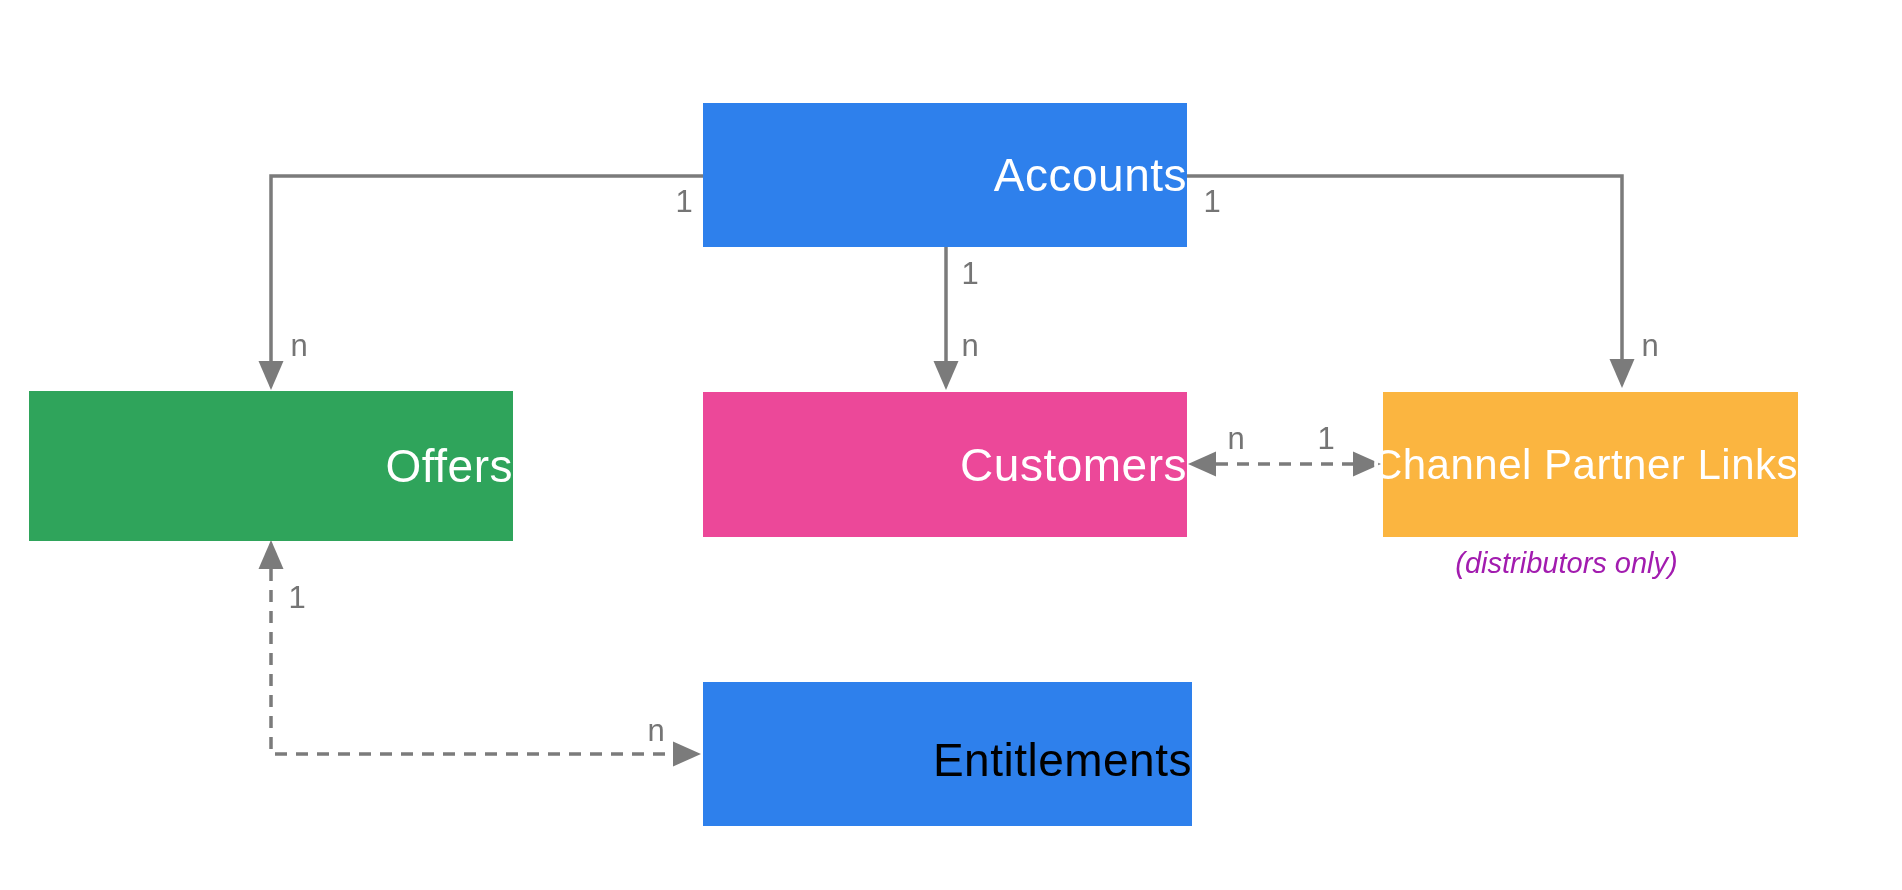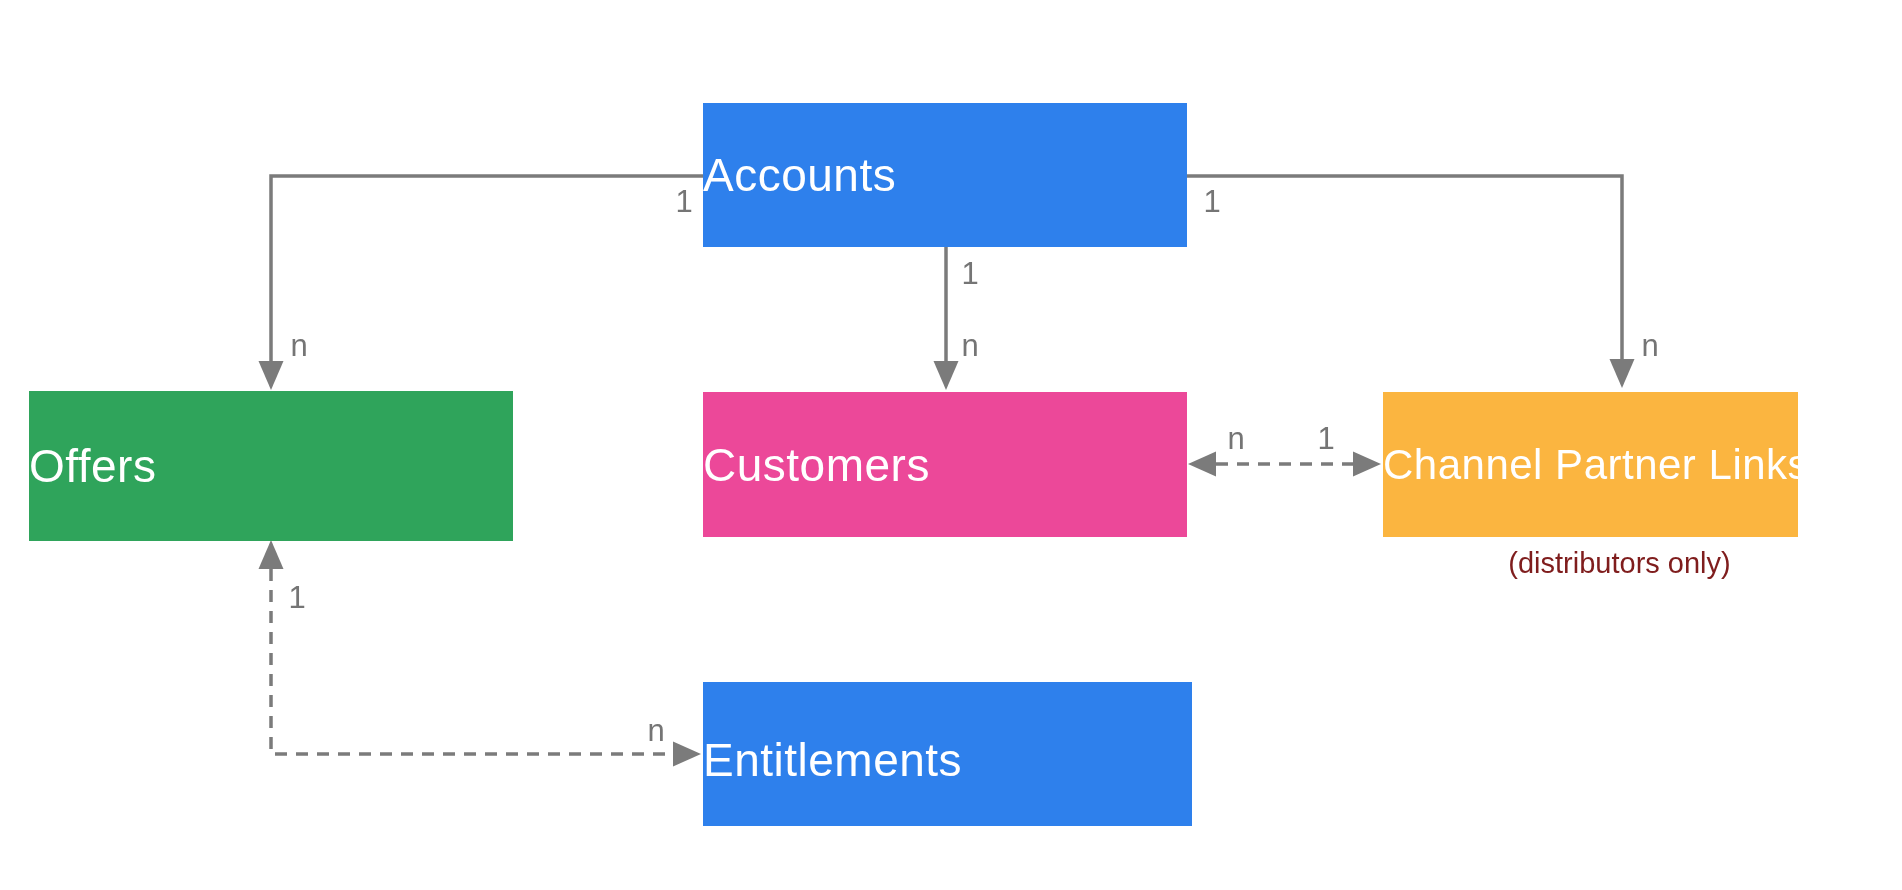--- a/index.html
+++ b/index.html
@@ -30,21 +30,21 @@
     stroke-dasharray: 12 9;
   }
   .cardinality {
     font-size: 31px;
     font-family: "Liberation Sans", "DejaVu Sans", sans-serif;
   }
   .node {
     position: absolute;
     display: flex;
     align-items: center;
-    justify-content: flex-start;
+    justify-content: flex-end;
     font-size: 46px;
     letter-spacing: 0.5px;
     white-space: nowrap;
     text-align: center;
   }
   .node-caption {
     position: absolute;
     text-align: center;
     font-size: 29px;
     line-height: 36px;
@@ -94,19 +94,19 @@
   </div>
 
   <div class="node" style="left: 703px; top: 392px; width: 484px; height: 145px; background-color: #ec4899;">
     <span style="color: rgb(255, 255, 255);">Customers</span>
   </div>
 
   <div class="node" style="left: 1383px; top: 392px; width: 415px; height: 145px; font-size: 42px; background-color: rgb(251, 181, 64);">
     <span style="color: rgb(255, 255, 255);">Channel Partner Links</span>
   </div>
 
-  <div class="node-caption" style="left: 1380px; top: 545px; width: 479px; color: #7f1d1d;">(distributors only)</div>
+  <div class="node-caption" style="left: 1327px; top: 545px; width: 479px; color: #a21caf; font-style: italic;">(distributors only)</div>
 
   <div class="node" style="left: 703px; top: 682px; width: 489px; height: 144px; background-color: rgb(46, 128, 236);">
-    <span style="color: #ffffff; margin-top: 12px;">Entitlements</span>
+    <span style="color: #000000; margin-top: 12px;">Entitlements</span>
   </div>
 
 </div>
 
 </body></html>

